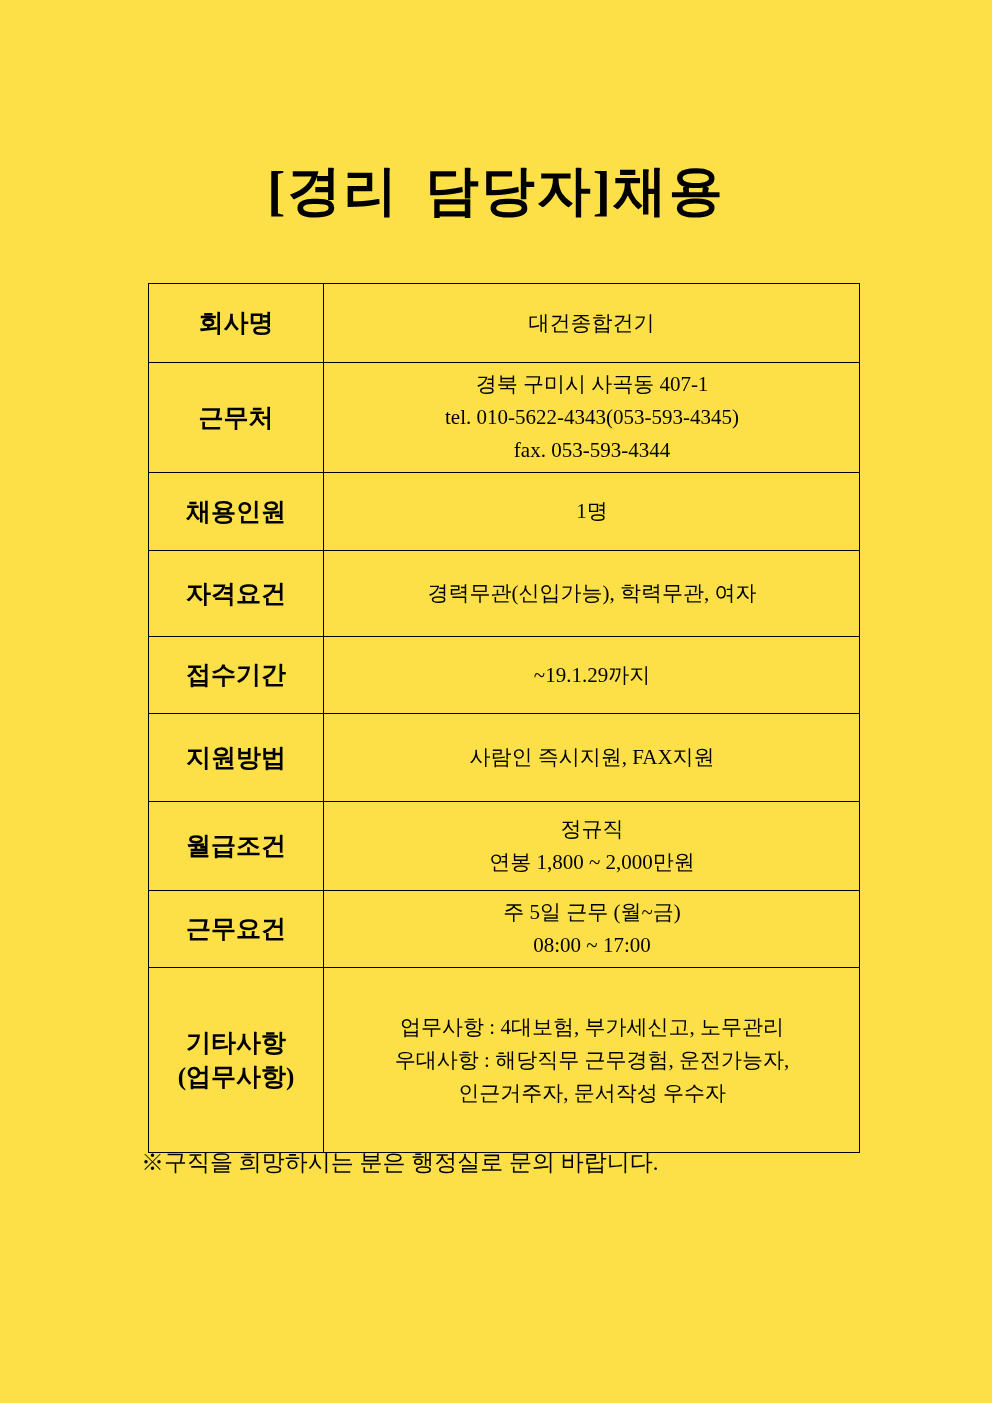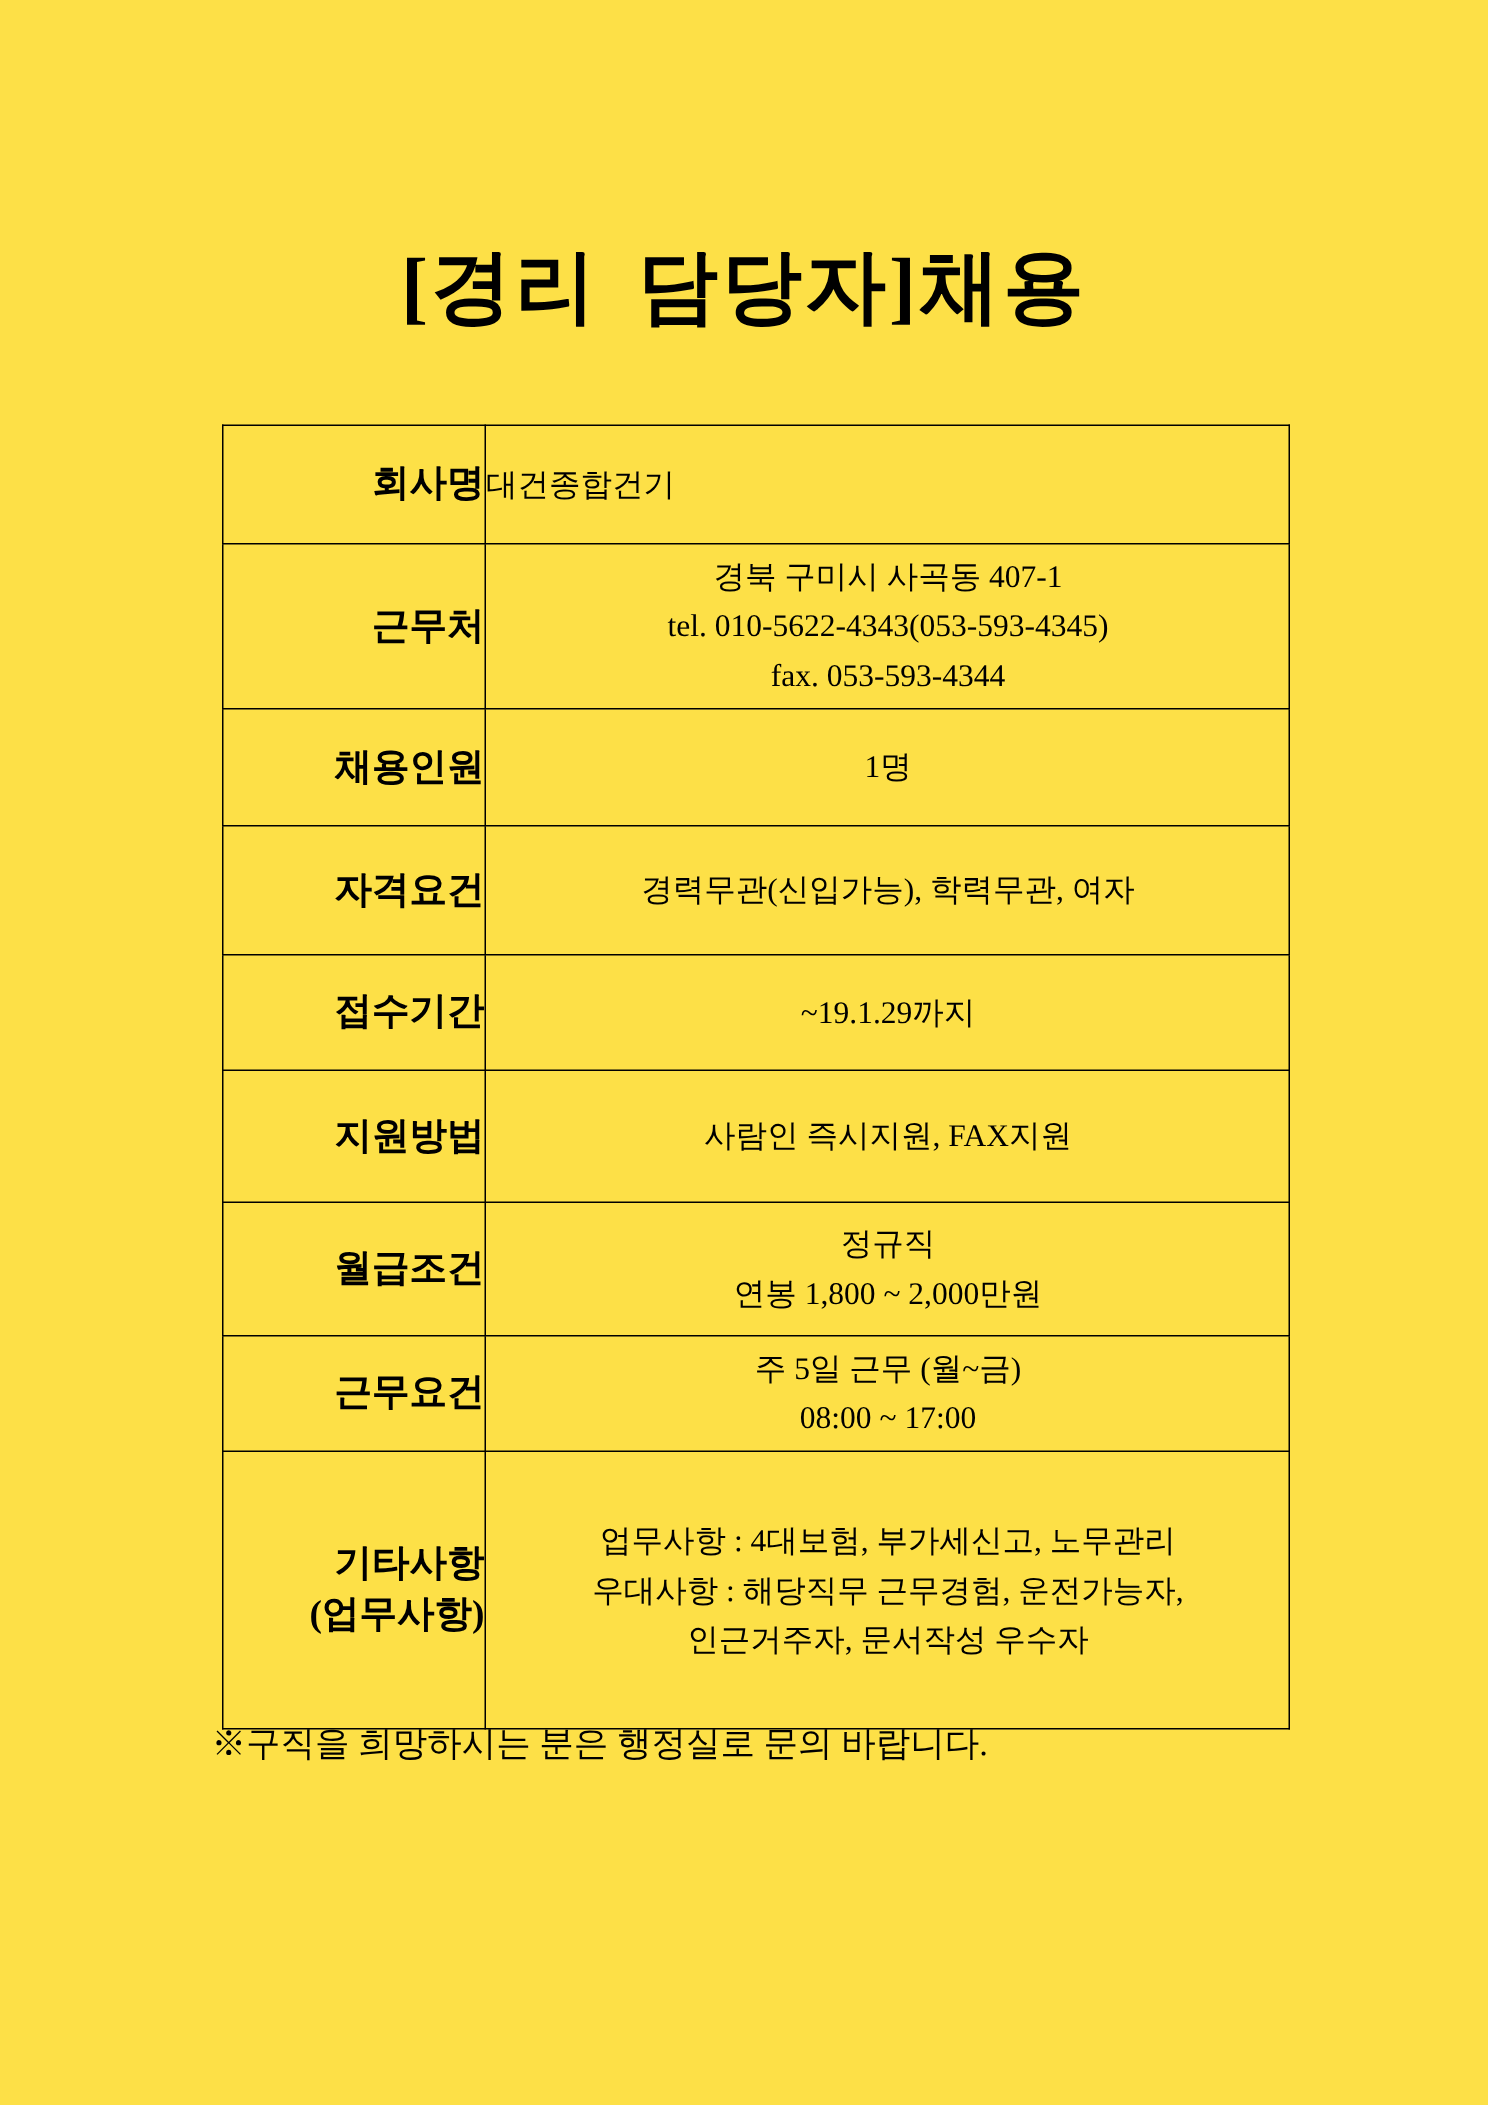--- a/index.html
+++ b/index.html
@@ -36,35 +36,35 @@
     border-collapse: collapse;
     table-layout: fixed;
   }
   table.job-table td {
     border: 1.5px solid #000000;
     vertical-align: middle;
     overflow: hidden;
   }
   td.cell-label {
     width: 175px;
-    text-align: right;
+    text-align: center;
     font-weight: bold;
     font-size: 25px;
     line-height: 34px;
     white-space: pre-line;
   }
   td.cell-value {
     font-size: 21px;
     line-height: 33px;
     padding: 5px 8px 5px 9px;
     text-align: center;
     white-space: pre-line;
   }
   td.cell-value.centered {
-    text-align: left;
+    text-align: center;
     padding-left: 0;
     padding-right: 0;
   }
   tr.r1 { height: 79px; }
   tr.r2 { height: 100px; }
   tr.r3 { height: 78px; margin-left: 37px; }
   tr.r4 { height: 86px; padding-left: 48px; }
   tr.r5 { height: 77px; }
   tr.r6 { height: 88px; }
   tr.r7 { height: 89px; }

